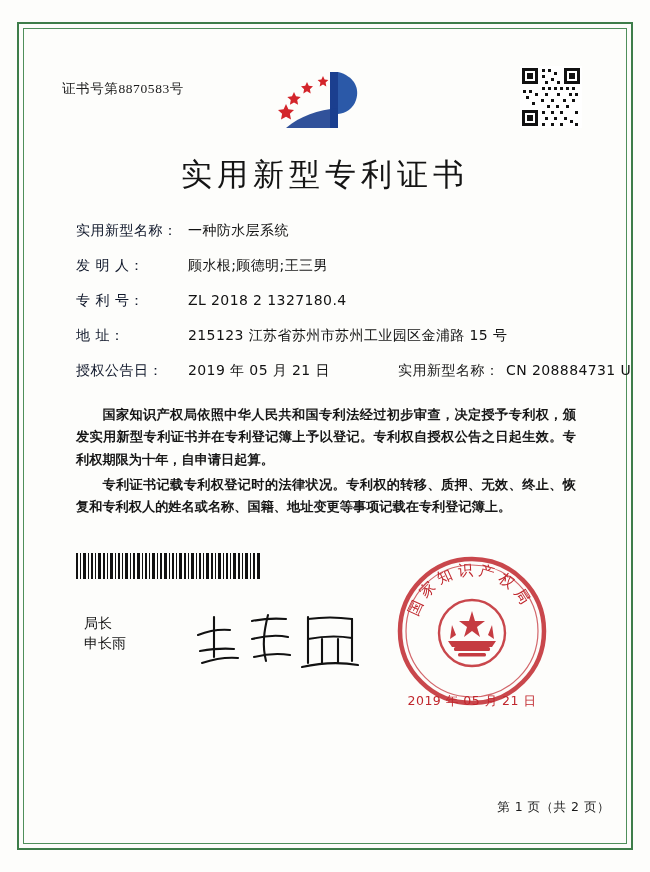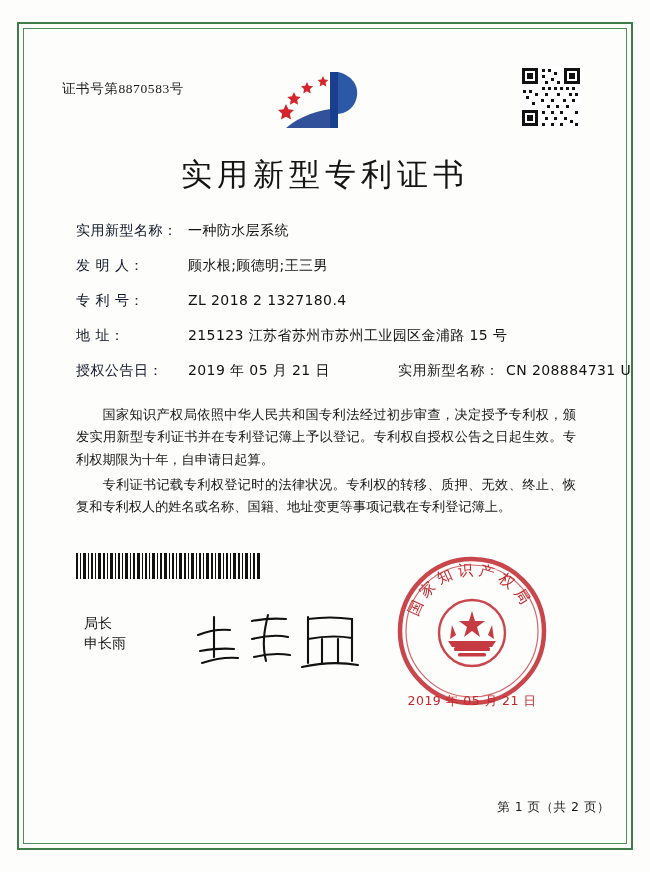--- a/index.html
+++ b/index.html
@@ -137,20 +137,21 @@
     color: #1b1b1b;
     letter-spacing: 0.5px;
     font-family: "DejaVu Sans", sans-serif;
     font-size: 14px;
   }
 
   .paragraphs {
     margin-top: 24px;
     padding-left: 36px;
     padding-right: 34px;
+    font-weight: bold;
   }
   .para {
     font-size: 13.2px;
     line-height: 1.72;
     text-indent: 2em;
     text-align: justify;
     color: #161616;
     font-family: "DejaVu Sans", sans-serif;
     margin: 0 0 2px 0;
   }

